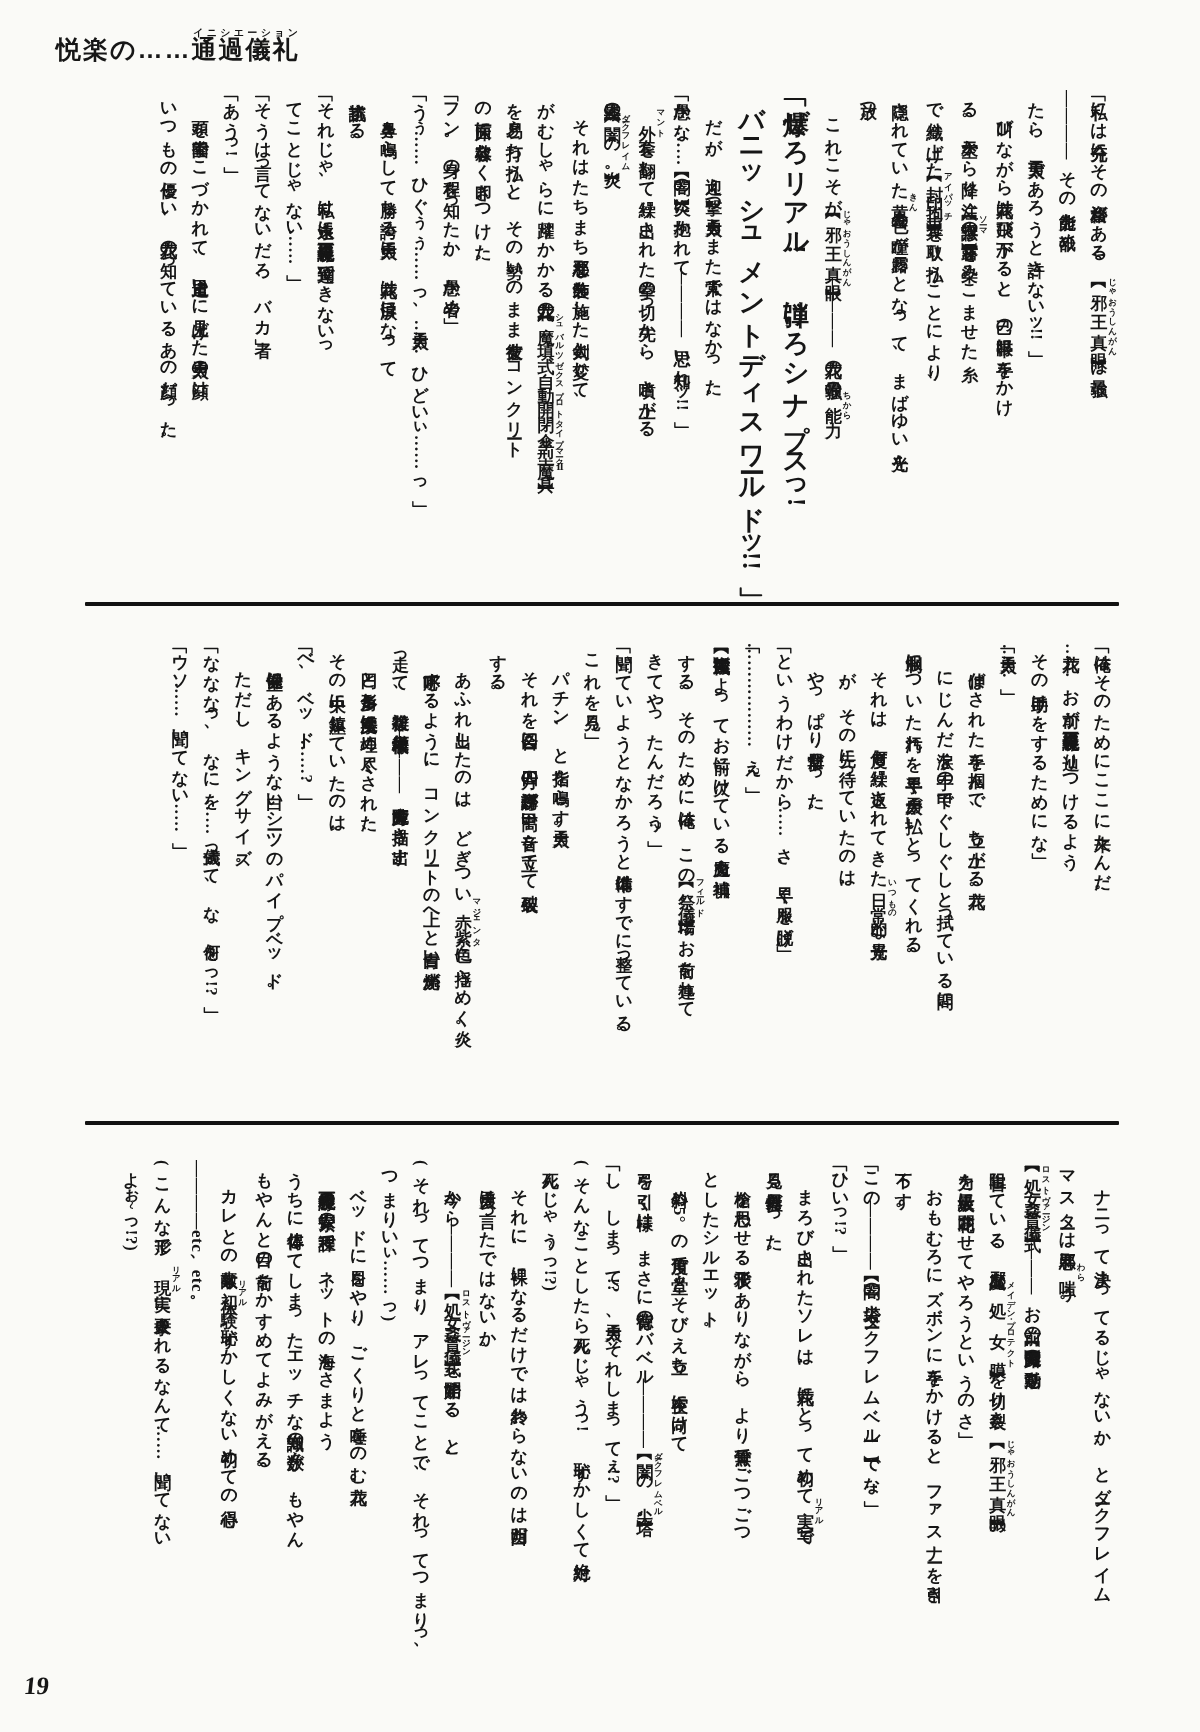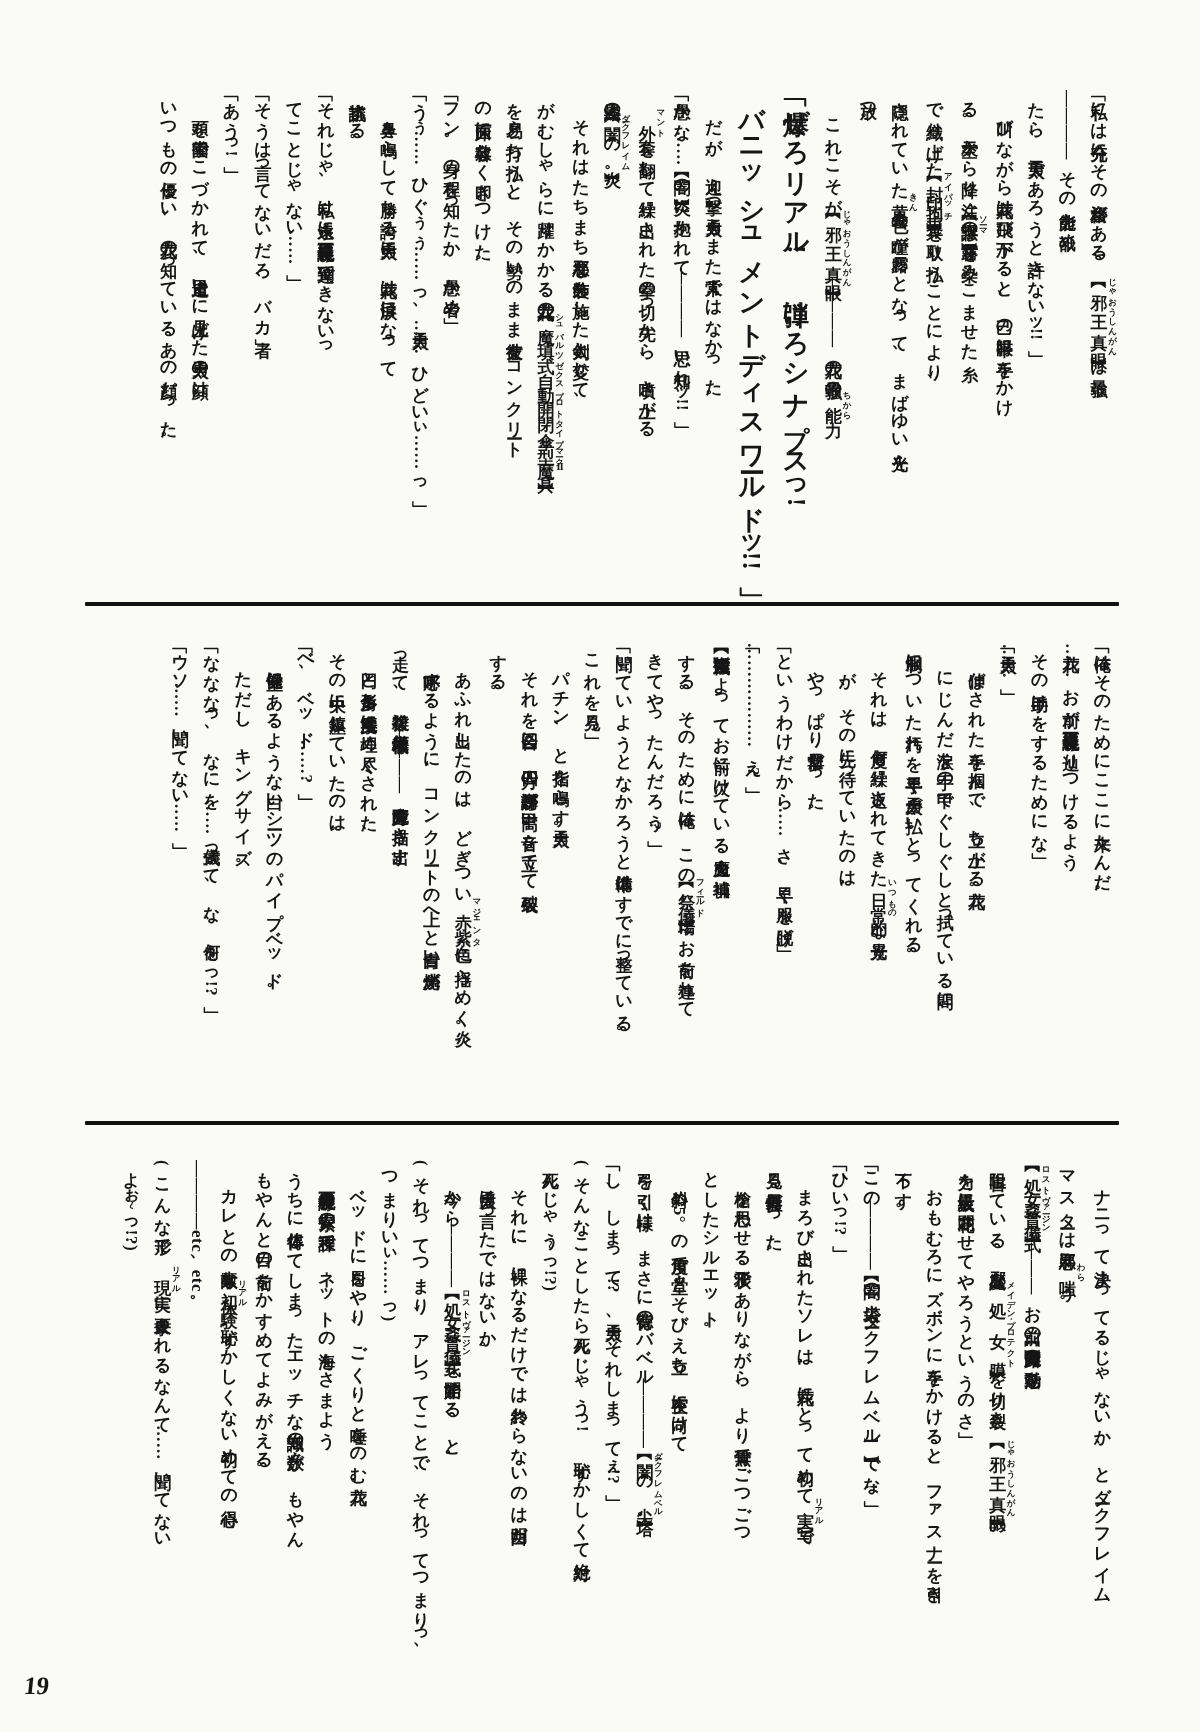--- a/index.html
+++ b/index.html
@@ -52,20 +52,21 @@
     font-size:25px;font-weight:bold;
     font-family:"Liberation Serif","DejaVu Serif",serif;
     transform:skewX(-6deg);
   }
 </style>
 </head>
 <body>
 
 <div class="page">
 
+  <div class="title">悦楽の……<ruby>通過儀礼<rt>イニシエーション</rt></ruby></div>
 
   <div class="section section-1">
       <p>「私には充分にその資格がある!　【<ruby>邪王真眼<rt>じゃおうしんがん</rt></ruby>】は最強</p>
       <p>――――その能力を舐め</p>
       <p>たら、勇太であろうと許さないッ!!」</p>
       <p>　叫びながら六花は飛び下がると、己の眼帯に手をかけ</p>
       <p>る。天空から降り注ぐ【<ruby>無謬の甘露<rt>ソーマ</rt></ruby>】を染みこませた糸</p>
       <p>で織り上げた【<ruby>封印拘束具<rt>アイパッチ</rt></ruby>】を取り払うことにより、</p>
       <p>隠されていた<ruby>黄金色<rt>きん</rt></ruby>の瞳が露わとなって、まばゆい光を</p>
       <p>放つ。</p>

